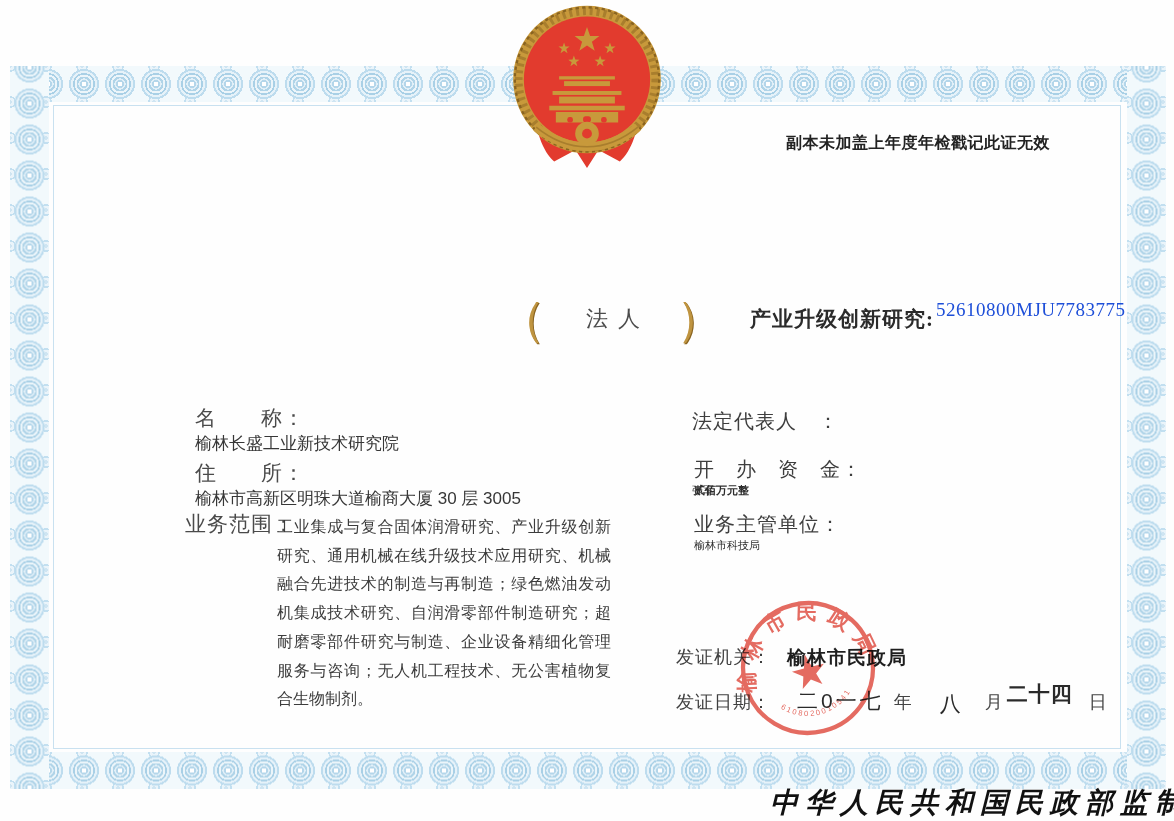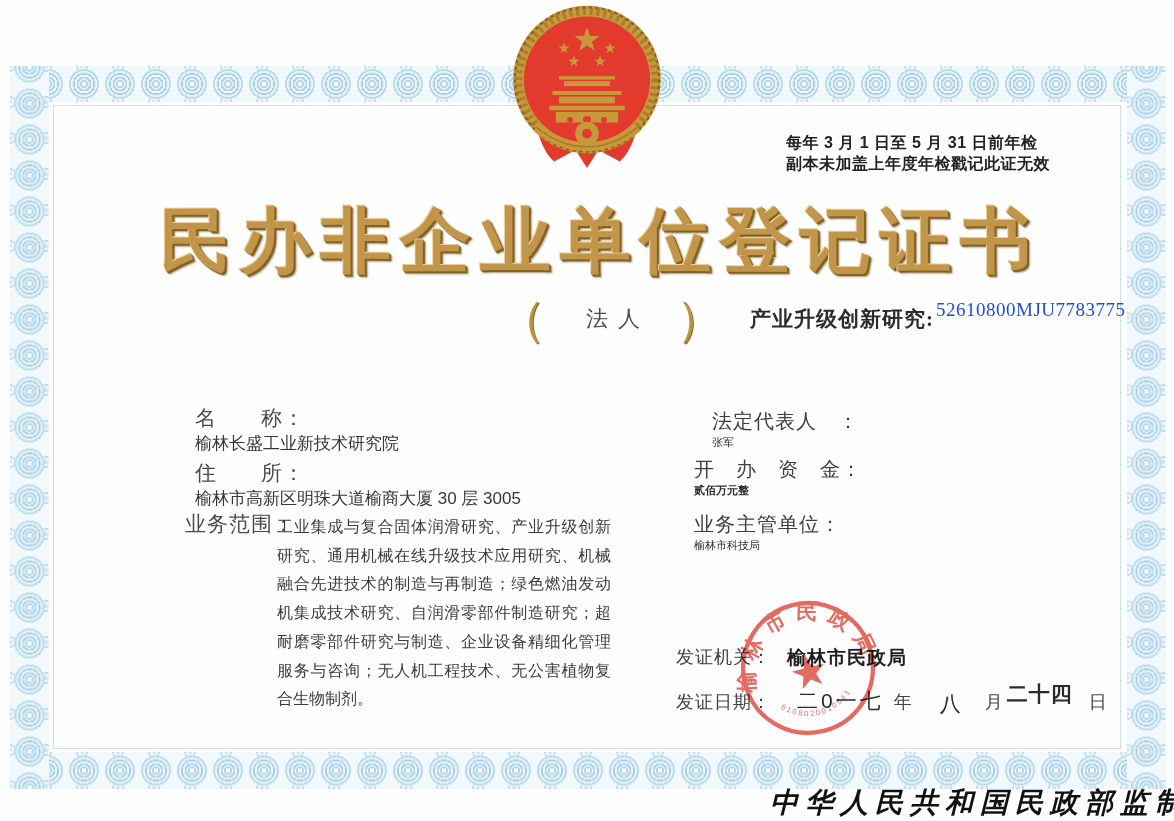--- a/index.html
+++ b/index.html
@@ -62,21 +62,21 @@
   .fvalue { font-size:17px; color:#373737; margin-left:10px; white-space:nowrap; }
 
   .row-name { left:185px; top:404px; }
   .row-addr { left:185px; top:459px; }
   .row-scope-label { position:absolute; left:185px; top:510px; }
   .scope-text {
     position:absolute; left:277px; top:513px; width:334px;
     font-size:16px; line-height:28.7px; color:#3c3c3c; text-align:justify;
   }
 
-  .rrow1 { left:700px; top:408px; }
+  .rrow1 { left:680px; top:408px;gap:48px; }
   .rrow2 { left:682px; top:456px; }
   .rrow3 { left:682px; top:511px; }
   .rlabel { font-size:20px; color:#3e3e3e; white-space:pre; letter-spacing:1px; }
   .rvalue { font-size:11px; color:#2c2c2c; margin-left:12px; white-space:nowrap; }
   .rvalue.bold { font-weight:700; }
 
   
   .issue-row { position:absolute; display:flex; align-items:flex-start; }
   .issue-label { font-size:18px; color:#3f3f3f; letter-spacing:1px; white-space:pre; }
   .row-authority { left:676px; top:645px; }
@@ -137,25 +137,23 @@
       <rect x="38" y="69.8" width="3.4" height="3.4" rx="1.4"></rect>
       <rect x="58.6" y="69.8" width="3.4" height="3.4" rx="1.4"></rect>
     </g>
     <circle cx="50" cy="80" r="7.2" fill="#c8993b"></circle>
     <circle cx="50" cy="80" r="3" fill="#e23b2e"></circle>
     <path d="M19,76 C30,85 41,88 50,88 C59,88 70,85 81,76" stroke="#c8993b" stroke-width="5.4" fill="none"></path>
     <path d="M19,76 C30,85 41,88 50,88 C59,88 70,85 81,76" stroke="#8a6420" stroke-width="1" fill="none" opacity=".5"></path>
   </svg>
 
   <div class="note">
-    <div>每年 3 月 1 日至 5 月 31 日前年检</div>
     <div>副本未加盖上年度年检戳记此证无效</div>
   </div>
 
-  <div class="title">民办非企业单位登记证书</div>
 
   <div class="subtitle">
     <span class="paren">（</span>
     <span class="entity-type">法人</span>
     <span class="paren">）</span>
     <span class="code-label">产业升级创新研究:</span>
     <span class="code-value">52610800MJU7783775</span>
   </div>
 
   <div class="frow row-name">

